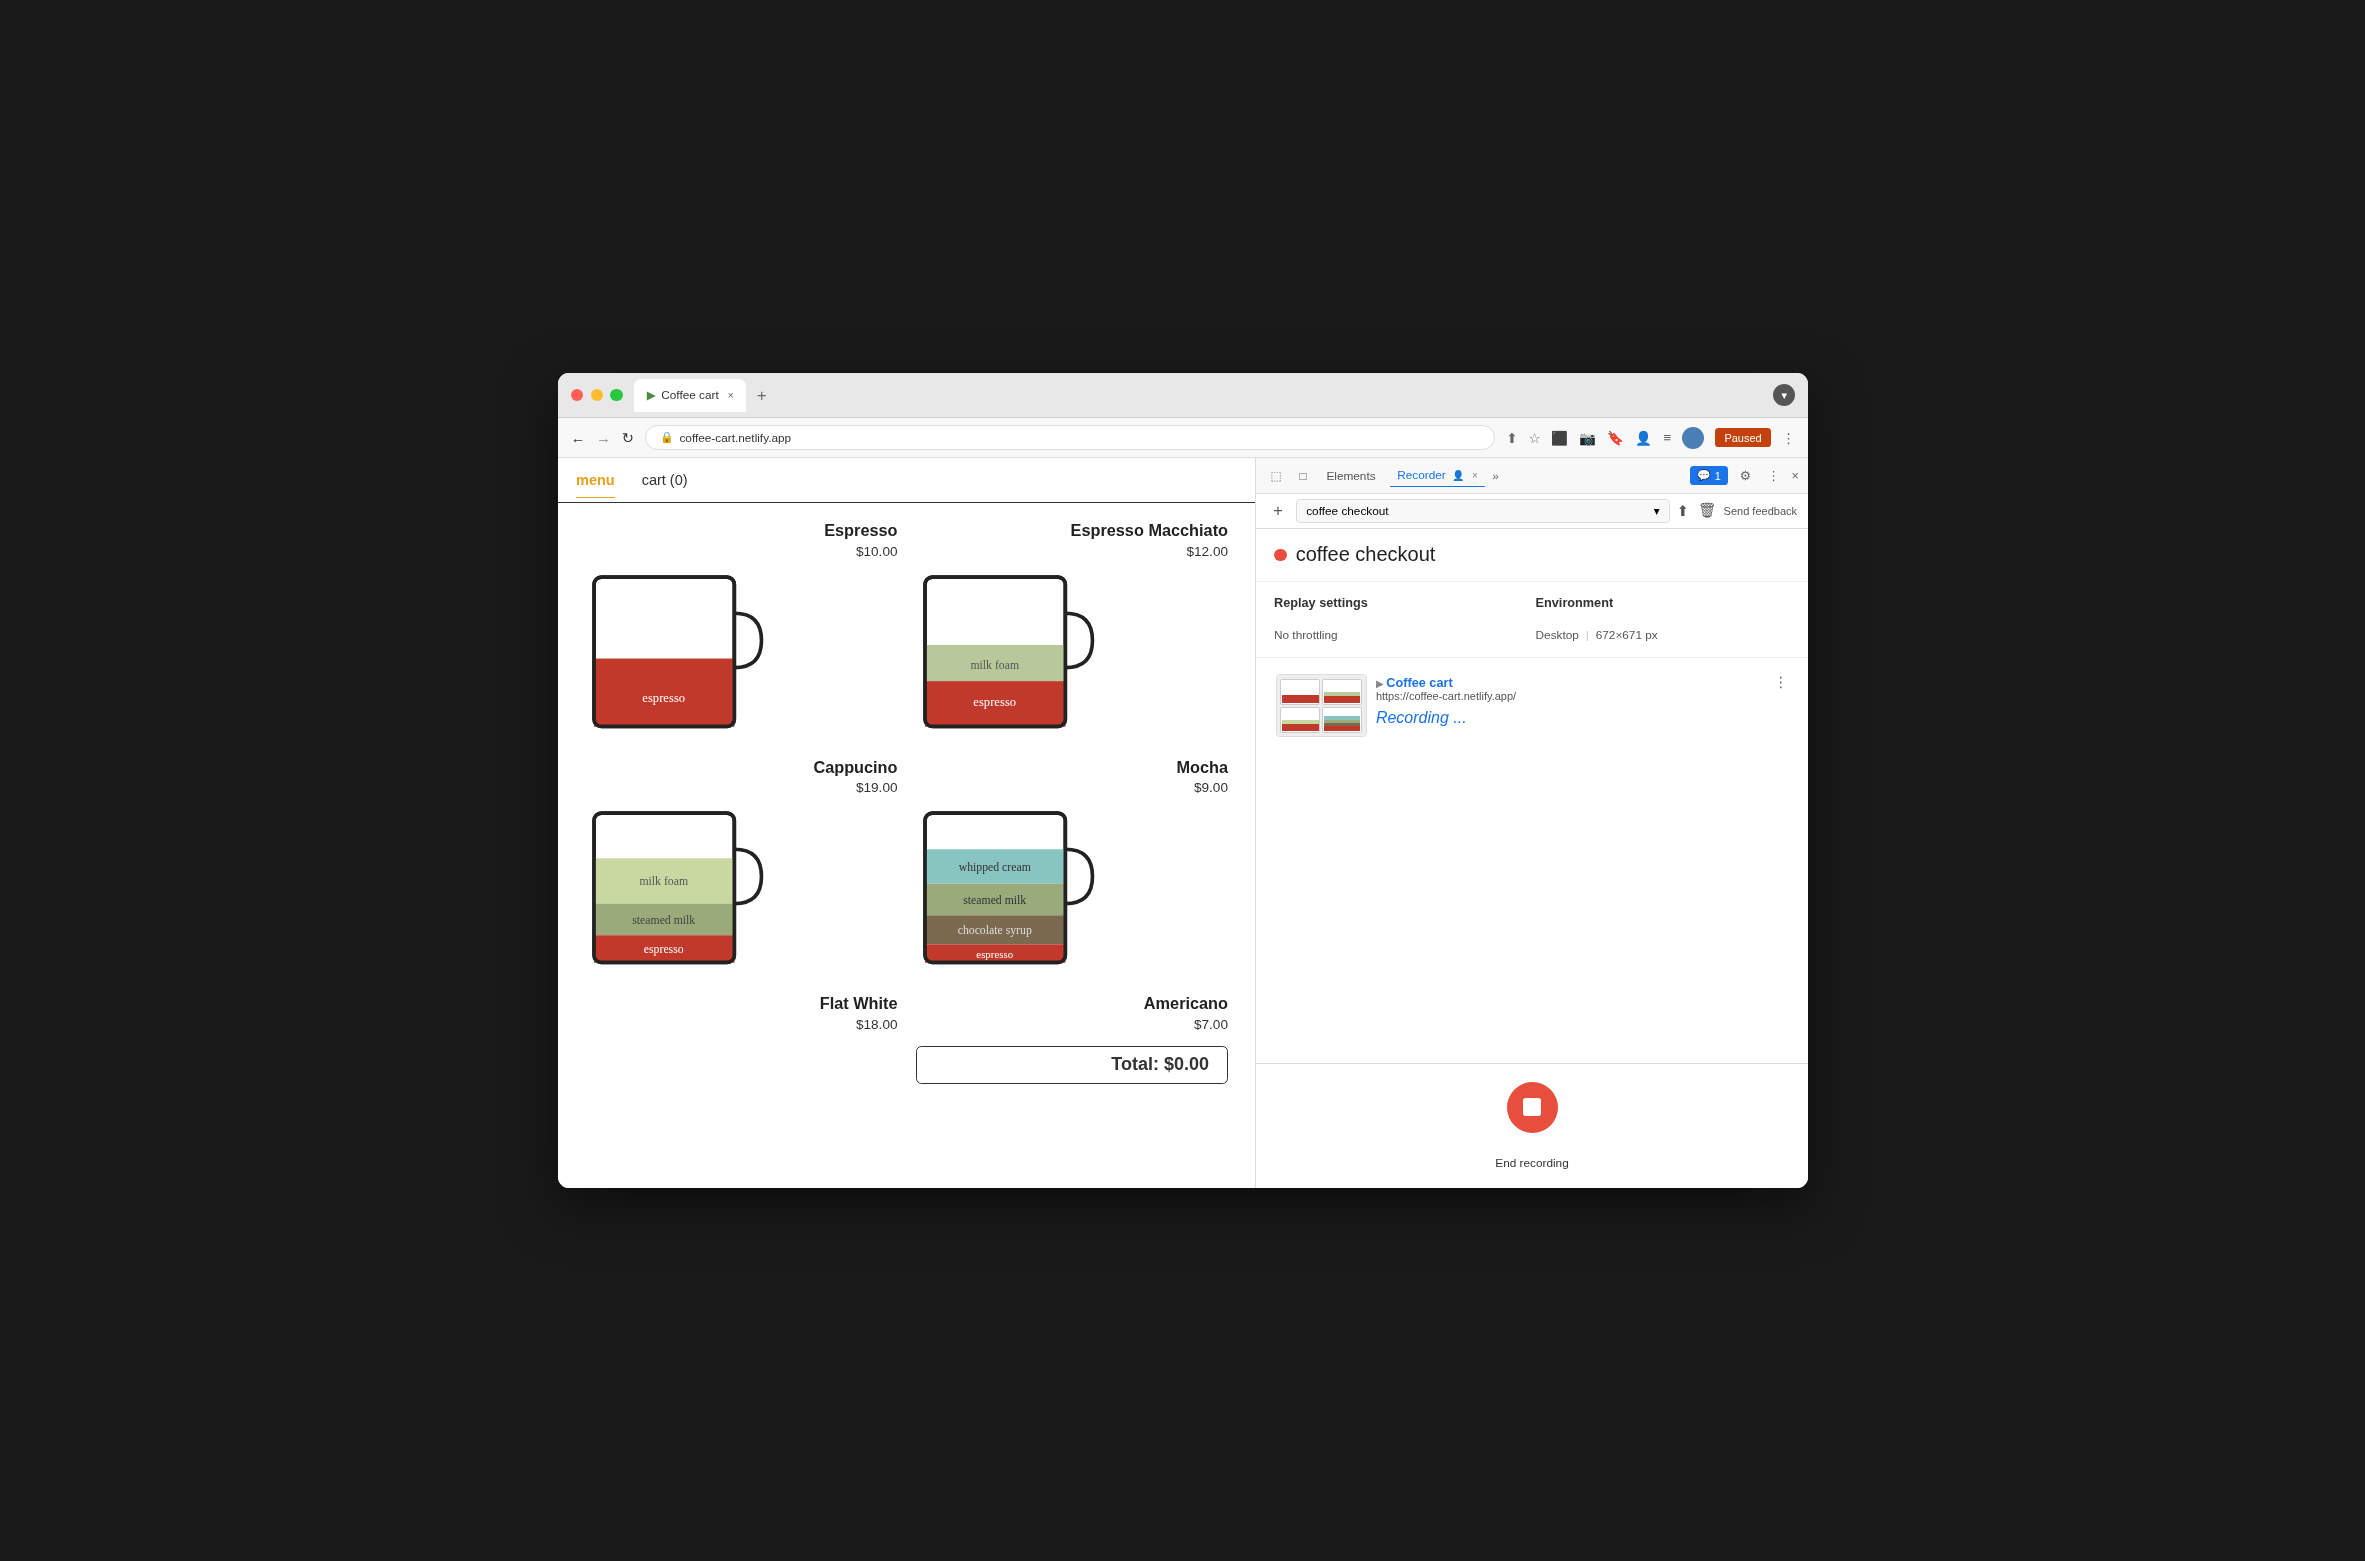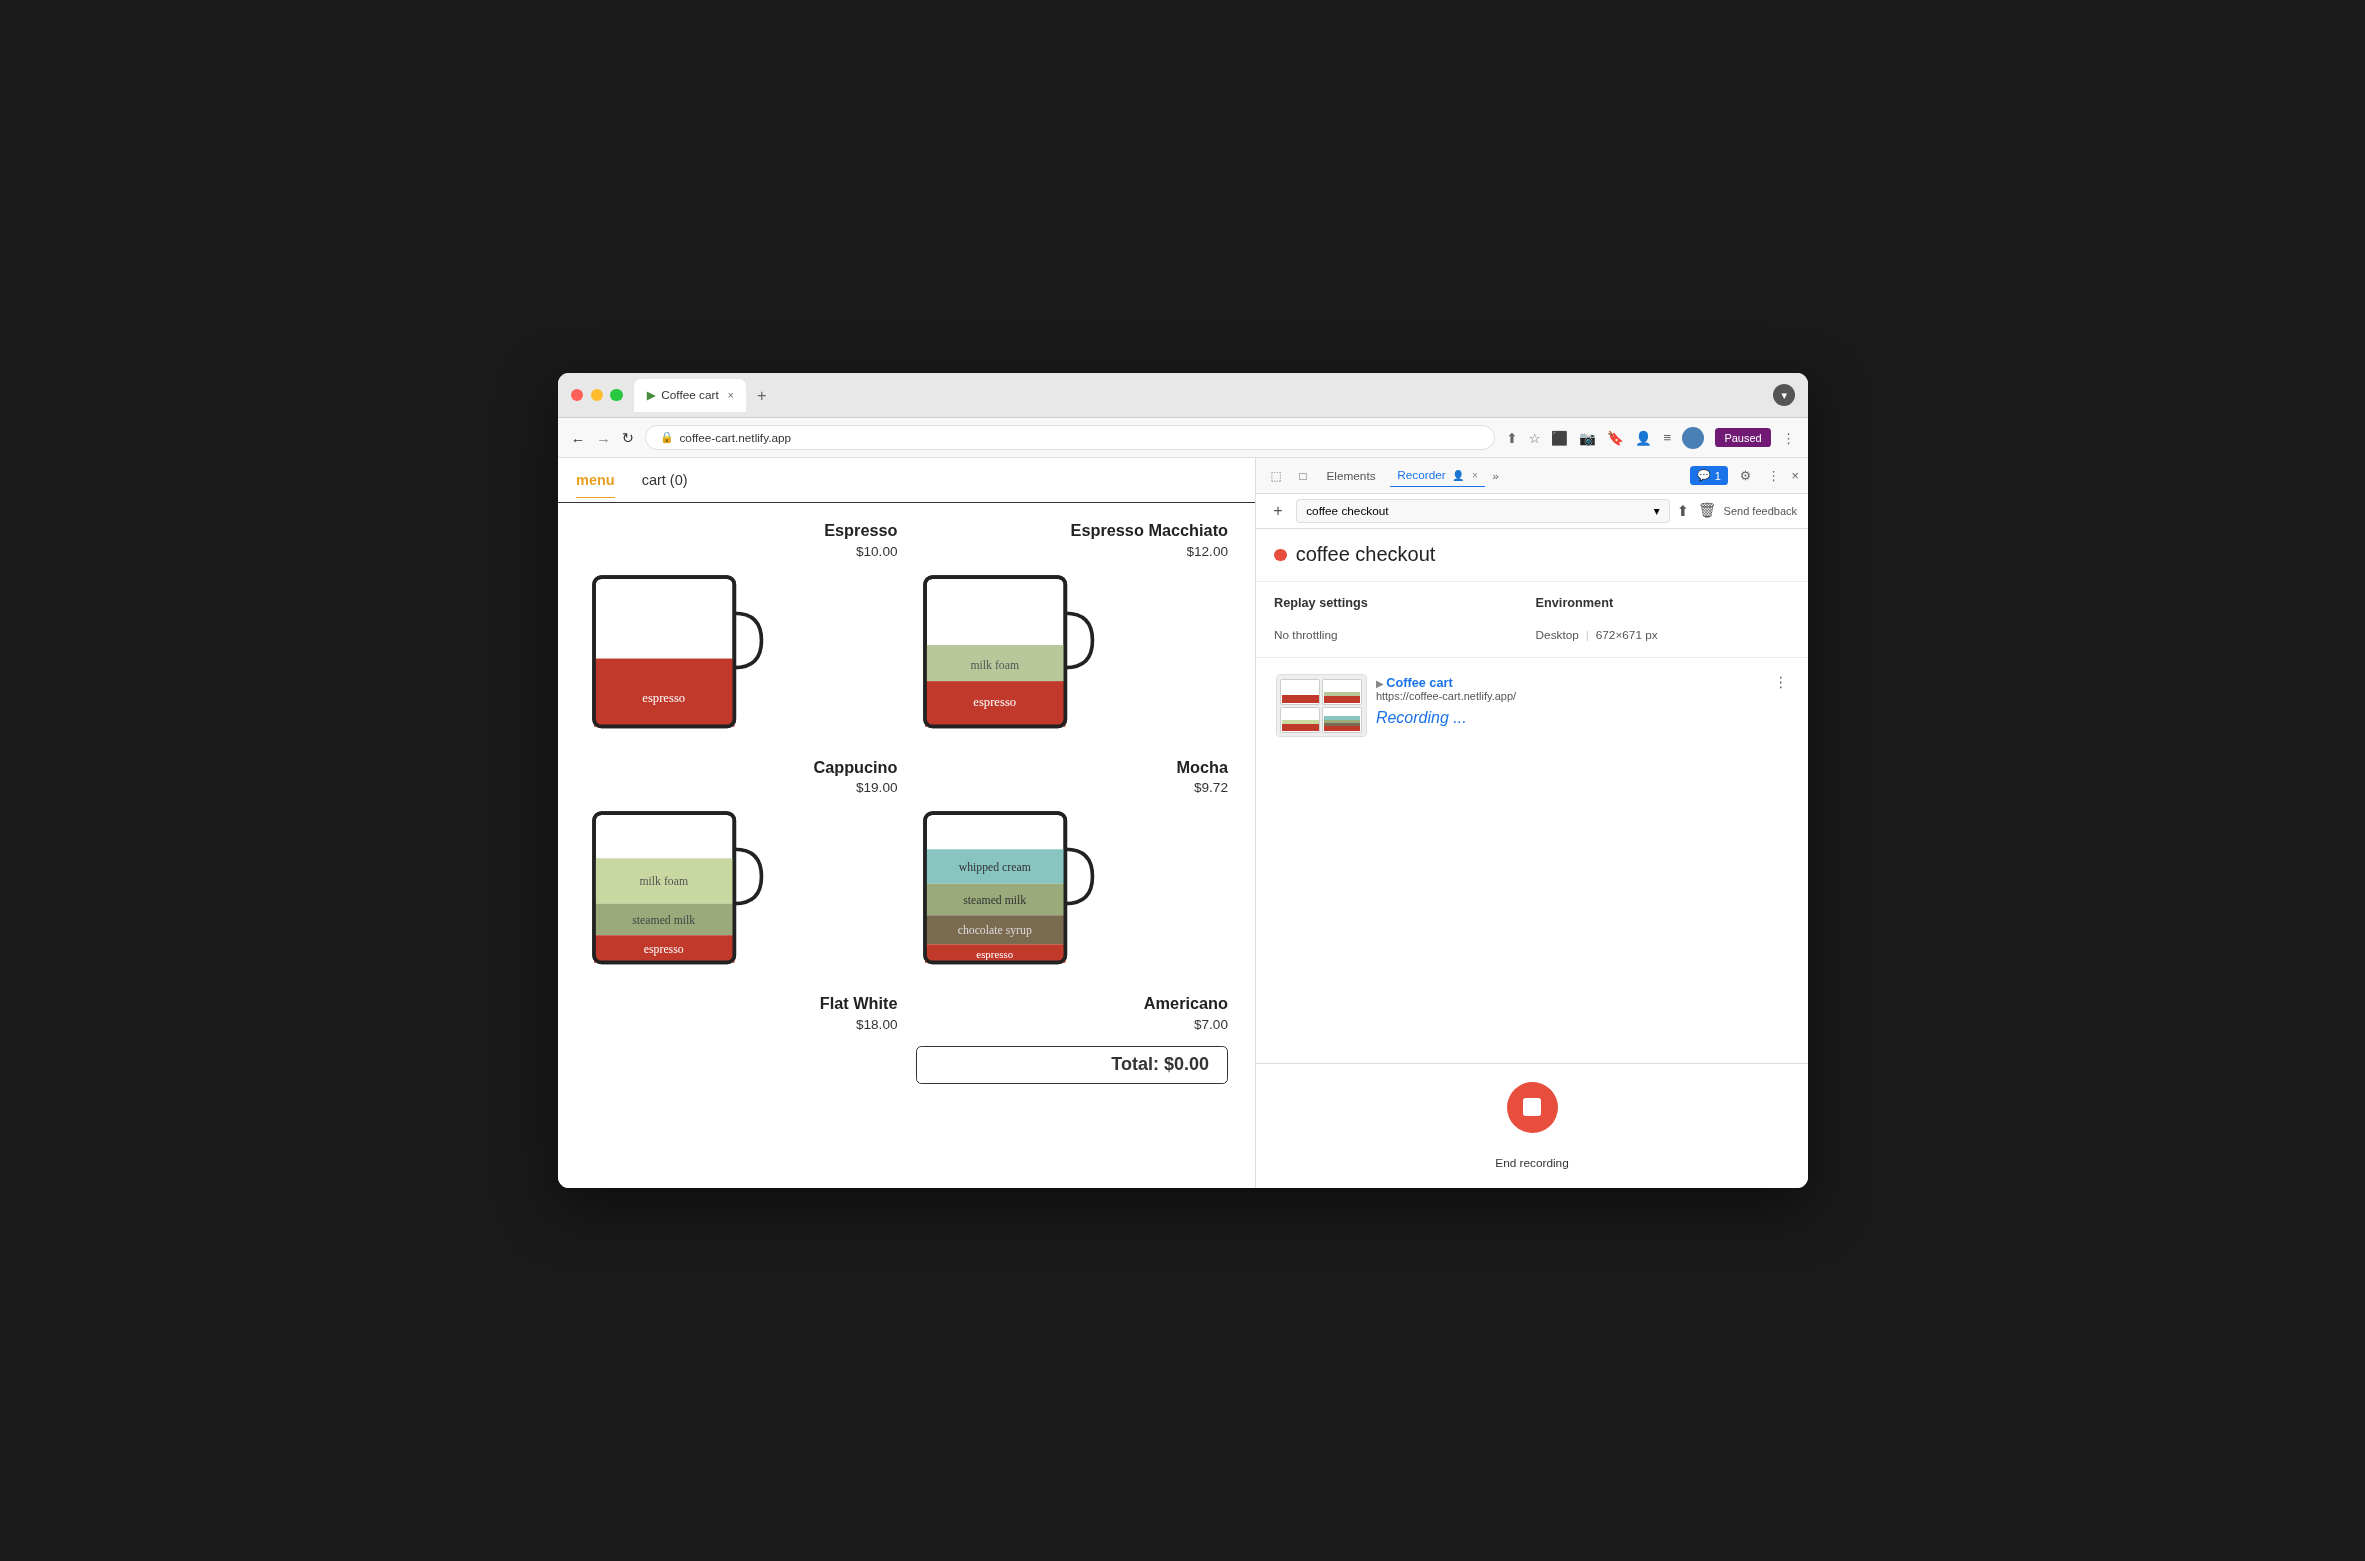--- a/index.html
+++ b/index.html
@@ -123,21 +123,21 @@
       height: 22px;
       border-radius: 50%;
       background: #4a7fb5;
       display: flex;
       align-items: center;
       justify-content: center;
       font-size: 9px;
       color: white;
     }
     .paused-btn {
-      background: #701a75;
+      background: #c2410c;
       color: white;
       font-size: 11px;
       padding: 3.6px 9px;
       border-radius: 3.6px;
     }
 
     
     .content-area {
       display: flex;
       flex: 1;
@@ -565,21 +565,21 @@
               <rect x="10" y="145" width="155" height="30" fill="#c0392b"></rect>
               <rect x="10" y="161" width="155" height="14" rx="0" ry="8" fill="#c0392b"></rect>
               <text x="87" y="165" text-anchor="middle" font-size="13" fill="white" font-family="serif">espresso</text>
               <rect x="10" y="10" width="155" height="165" rx="8" ry="8" fill="none" stroke="#222" stroke-width="4"></rect>
             </svg>
           </div>
         </div>
 
         <div class="menu-item">
           <span class="menu-item-name">Mocha</span>
-          <span class="menu-item-price">$9.72</span>
+          <span class="menu-item-price">$9.00</span>
           <div class="cup">
             <svg viewBox="0 0 200 190" class="cup-svg">
               <rect x="10" y="10" width="155" height="165" rx="8" ry="8" fill="white" stroke="#222" stroke-width="4"></rect>
               <path d="M165 50 Q195 50 195 80 Q195 110 165 110" fill="none" stroke="#222" stroke-width="4"></path>
 
               <rect x="10" y="50" width="155" height="38" fill="#88c4c0"></rect>
               <text x="87" y="74" text-anchor="middle" font-size="13" fill="#333" font-family="serif">whipped cream</text>
 
               <rect x="10" y="88" width="155" height="35" fill="#9aaa7a"></rect>
               <text x="87" y="111" text-anchor="middle" font-size="13" fill="#333" font-family="serif">steamed milk</text>

